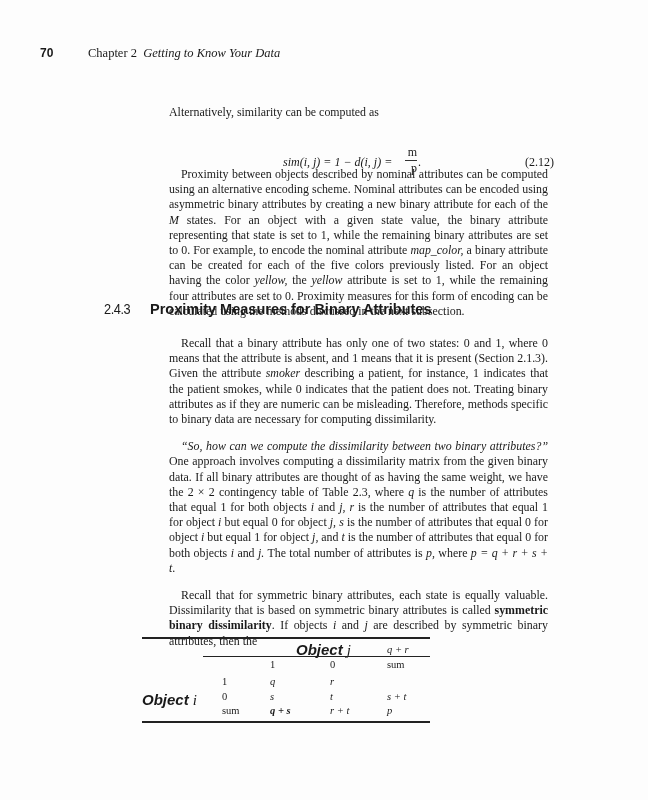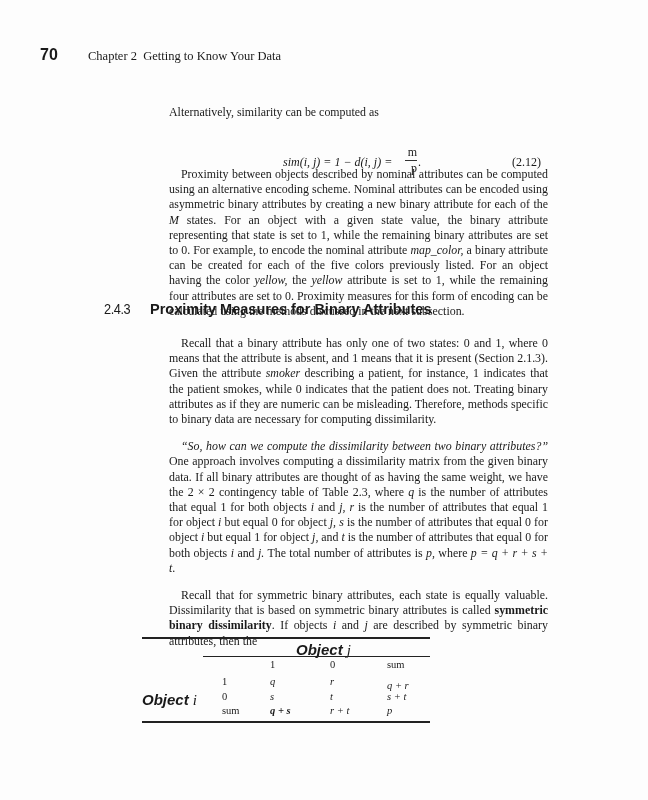--- a/index.html
+++ b/index.html
@@ -1,35 +1,35 @@
 <!DOCTYPE html>
 <html><head>
 <meta charset="utf-8">
 <style>
   html, body { margin:0; padding:0; background:#ffffff; }
   body { width:648px; height:800px; position:relative; overflow:hidden;
          font-family:"Liberation Serif", "DejaVu Serif", serif; color:#1a1a1a; }
   .page { position:absolute; left:0; top:0; width:648px; height:800px; background:#fdfdfd; }
 
   .running-head { position:absolute; top:46px; left:40px; font-size:12.5px; white-space:nowrap; }
-  .running-head .pnum { font-family:"Liberation Sans", "DejaVu Sans", sans-serif; font-weight:bold; font-size:16px; display:inline-block; width:48px; }
-  .running-head .ital { }
+  .running-head .pnum { font-family:"Liberation Sans", "DejaVu Sans", sans-serif; font-weight:bold; font-size:12px; display:inline-block; width:48px; }
+  .running-head .ital { font-style:italic; }
 
   .body-col { position:absolute; left:157px; width:403px; font-size:11.9px; line-height:15.2px; text-align:justify; }
   .body-col p { margin:12px; }
   .indent { text-indent:12px; }
   i, .it { font-style:italic; }
   b { font-weight:bold; }
 
   .eq { position:absolute; left:157px; width:403px; top:114px; height:40px; font-size:12px;margin-top:32px; }
   .eq .lhs { position:absolute; left:126px; top:9px; font-style:normal; white-space:nowrap; }
   .eq .frac { position:absolute; left:248px; top:0px; width:12px; text-align:right; line-height:13px; }
   .eq .frac .bar { display:block; height:0; border-top:1px solid #333; margin:1px 0 1px 0; }
   .eq .dot { position:absolute; left:261px; top:9px; }
-  .eq .num { position:absolute; right:19px; top:9px; }
+  .eq .num { position:absolute; right:6px; top:9px; }
 
   .section-head { position:absolute; top:300px; left:104px; white-space:nowrap; }
   .section-head .snum { font-family:"Liberation Sans Narrow","Liberation Sans", sans-serif; font-size:15px; letter-spacing:-0.5px; transform:scaleX(0.85); display:inline-block; transform-origin:left; width:46px; }
   .section-head .stitle { font-family:"Liberation Sans", "DejaVu Sans", sans-serif; font-weight:bold; font-size:14.5px; }
 
   .tbl-caption { position:absolute; top:621px; left:86px; font-size:12px; white-space:nowrap; }
   .tbl-caption .tlabel { font-family:"Liberation Sans", "DejaVu Sans", sans-serif; font-weight:bold; font-size:11.5px; display:inline-block; width:56px; }
 
   .rule { position:absolute; background:#222; }
   .cell { position:absolute; font-size:10.5px; white-space:nowrap; }
@@ -86,21 +86,21 @@
   <div class="cell" style="left:270px; top:659px;">1</div>
   <div class="cell" style="left:330px; top:659px;">0</div>
   <div class="cell" style="left:387px; top:659px;">sum</div>
 
   <div class="cell objhead" style="left:142px; top:691px;"><span>Object</span> <span class="v">i</span></div>
 
   <div>
     <div class="cell" style="left:222px; top:676px;">1</div>
     <div class="cell it" style="left:270px; top:676px;">q</div>
     <div class="cell it" style="left:330px; top:676px;">r</div>
-    <div class="cell it" style="left:387px; top:680px;">q + r</div>
+    <div class="cell it" style="left:387px; top:644px;">q + r</div>
   </div>
   <div>
     <div class="cell" style="left:222px; top:691px;">0</div>
     <div class="cell it" style="left:270px; top:691px;">s</div>
     <div class="cell it" style="left:330px; top:691px;">t</div>
     <div class="cell it" style="left:387px; top:691px;">s + t</div>
   </div>
   <div>
     <div class="cell" style="left:222px; top:705px;">sum</div>
     <div class="cell it" style="left:270px; top:705px;font-weight:bold;">q + s</div>

